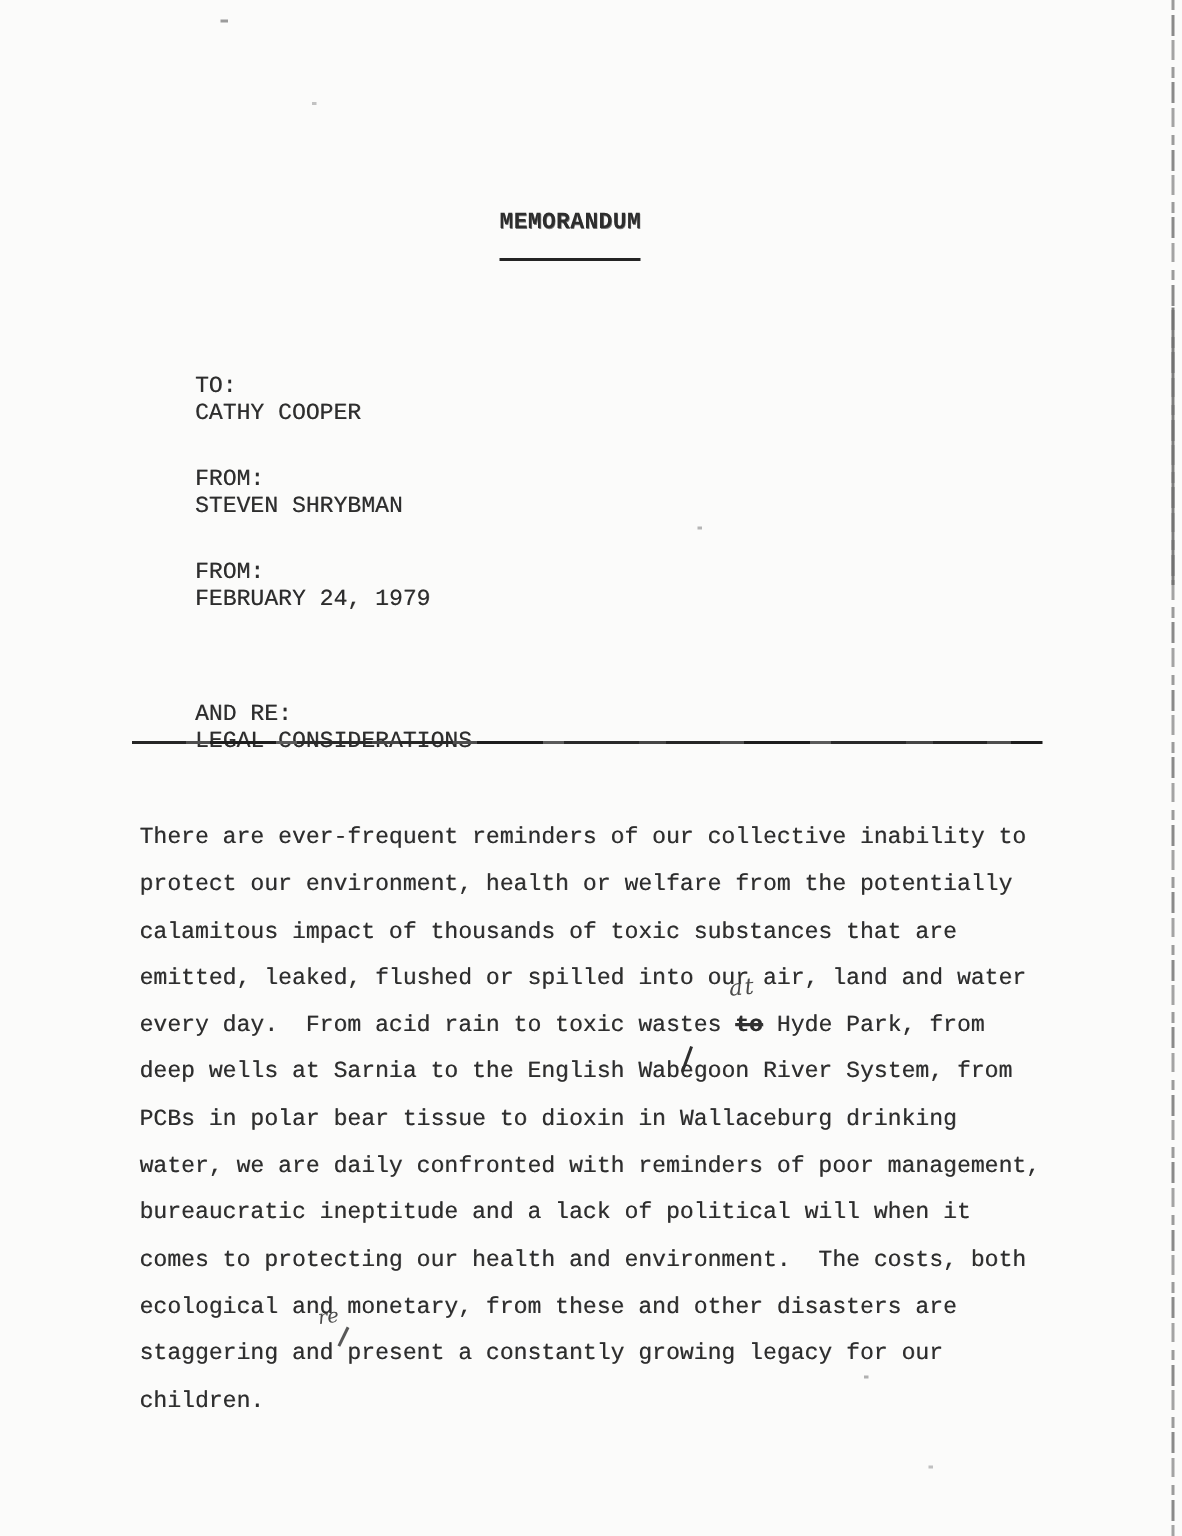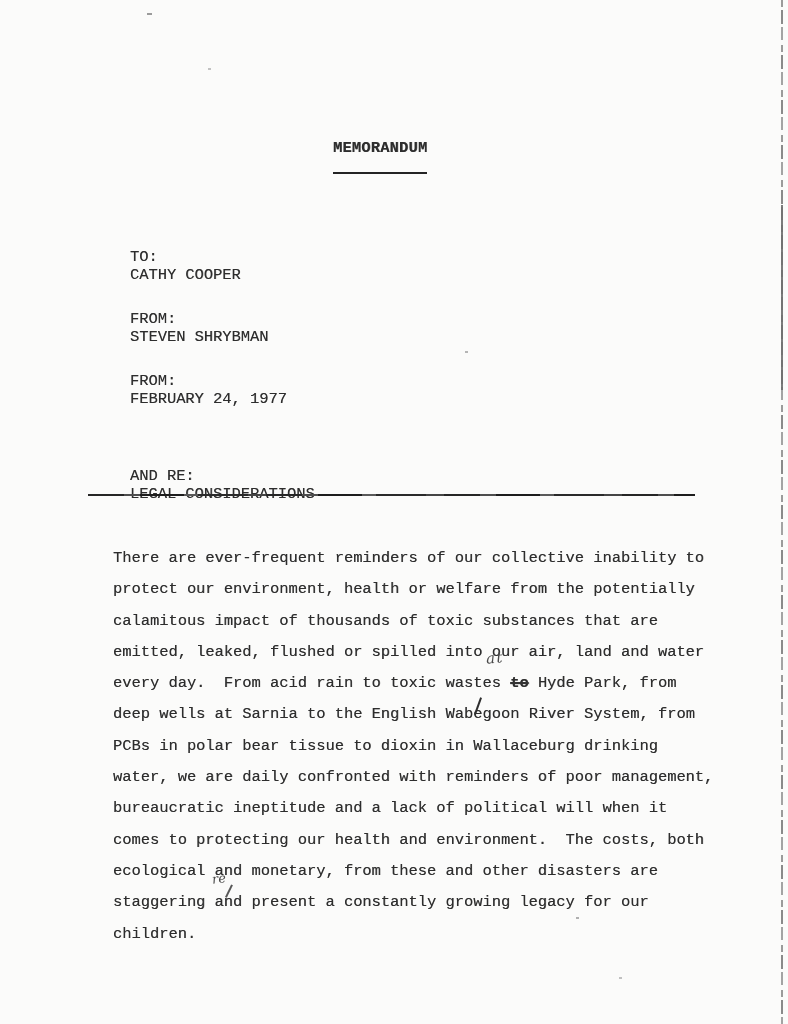--- a/index.html
+++ b/index.html
@@ -59,21 +59,21 @@
       #1d1d1d 52px 96px, #5a5a5a 96px 110px,
       #2a2a2a 110px 160px, #454545 160px 178px);
   }
   .memo-body {
     position: absolute;
     top: 543px;
     left: 93px;
     white-space: pre;
     line-height: 31.3px;
   }
-  .memo-body .line { height: 31.3px; margin-left: 20px; }
+  .memo-body .line { height: 31.3px; }
   .seg-strike {
     text-decoration: line-through;
     text-decoration-thickness: 1.5px;
     text-decoration-color: #333;
     font-weight: bold;
   }
   .seg-slash {
     position: relative;
     display: inline-block;
   }
@@ -155,21 +155,21 @@
     <span class="field-value">CATHY COOPER</span>
   </div>
 
   <div class="field-row typewriter row-2">
     <span class="field-label">FROM:</span>
     <span class="field-value">STEVEN SHRYBMAN</span>
   </div>
 
   <div class="field-row typewriter row-3">
     <span class="field-label">FROM:</span>
-    <span class="field-value">FEBRUARY 24, 1977</span>
+    <span class="field-value">FEBRUARY 24, 1979</span>
   </div>
 
 
   <div class="field-row typewriter row-5">
     <span class="field-label">AND RE:</span>
     <span class="field-value">LEGAL CONSIDERATIONS</span>
   </div>
 
   <hr class="divider">
 

